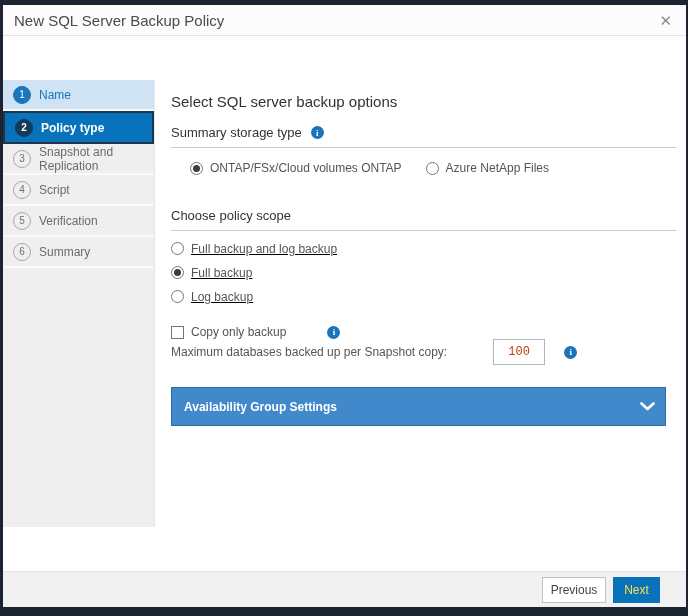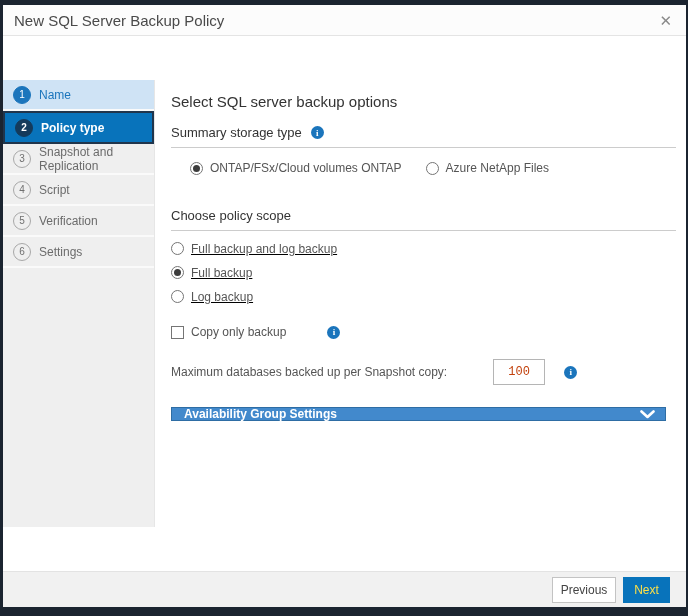--- a/index.html
+++ b/index.html
@@ -101,48 +101,48 @@
     cursor:pointer;
   }
   .opt-label { font-size:12px; color:#555555; margin-left:7px; }
   .storage-row { display:flex; align-items:center; margin-top:13px; margin-left:19px; }
   .storage-opt { display:flex; align-items:center; }
   .storage-opt + .storage-opt { margin-left:24px; }
   .scope-list { margin-top:6px;text-decoration:underline; }
   .scope-row { display:flex; align-items:center; height:23px; margin-top:1px; }
   .copy-row { display:flex; align-items:center; margin-top:17px; }
   .copy-row .info-icon { margin-left:41px; }
-  .maxdb-row { display:flex; align-items:center; margin-top:20px; }
+  .maxdb-row { display:flex; align-items:center; }
   .maxdb-label { font-size:12px; color:#555555; }
   .maxdb-input {
     width:52px; height:26px;
     border:1px solid #b5b5b5;
     text-align:center; font-size:12px; color:#c2410c;
     margin-left:46px;
     font-family:Liberation Mono, monospace;
   }
   .maxdb-row .info-icon { margin-left:19px; }
   .group-bar {
     margin-top:22px; margin-left:0px;
-    width:495px; height:14px;
+    width:495px; height:39px;
     background:#4289cc;
     border:1px solid #2e6da4;
     display:flex; align-items:center;
     padding:0 10px 0 12px;
     cursor:pointer;
   }
   .group-bar .label { color:#ffffff; font-size:12px; font-weight:bold; }
   .group-bar .chev { margin-left:auto; display:flex; align-items:center; }
   
   .footer {
     flex:0 0 36px; height:36px;
     background:#f1f1f1;
     border-top:1px solid #e3e3e3;
     display:flex; align-items:center; justify-content:flex-end;
-    padding-right:16px; gap:7px;
+    padding-right:26px; gap:7px;
   }
   .btn {
     height:26px; font-size:12px;
     display:inline-flex; align-items:center; justify-content:center;
     cursor:pointer;
     font-family:"Liberation Sans", sans-serif;
   }
   .btn.prev {
     width:64px; background:#ffffff;
     border:1px solid #c3c3c3; color:#444444;
@@ -180,21 +180,21 @@
       <div class="step">
         <span class="num">4</span>
         <span>Script</span>
       </div>
       <div class="step">
         <span class="num">5</span>
         <span>Verification</span>
       </div>
       <div class="step">
         <span class="num">6</span>
-        <span>Settings</span>
+        <span>Summary</span>
       </div>
     </div>
 
     <div class="content">
       <div class="main-heading">Select SQL server backup options</div>
 
       <div class="section-title">
         <span>Summary storage type</span>
         <span class="spacer"></span>
         <span class="info-icon">i</span>

